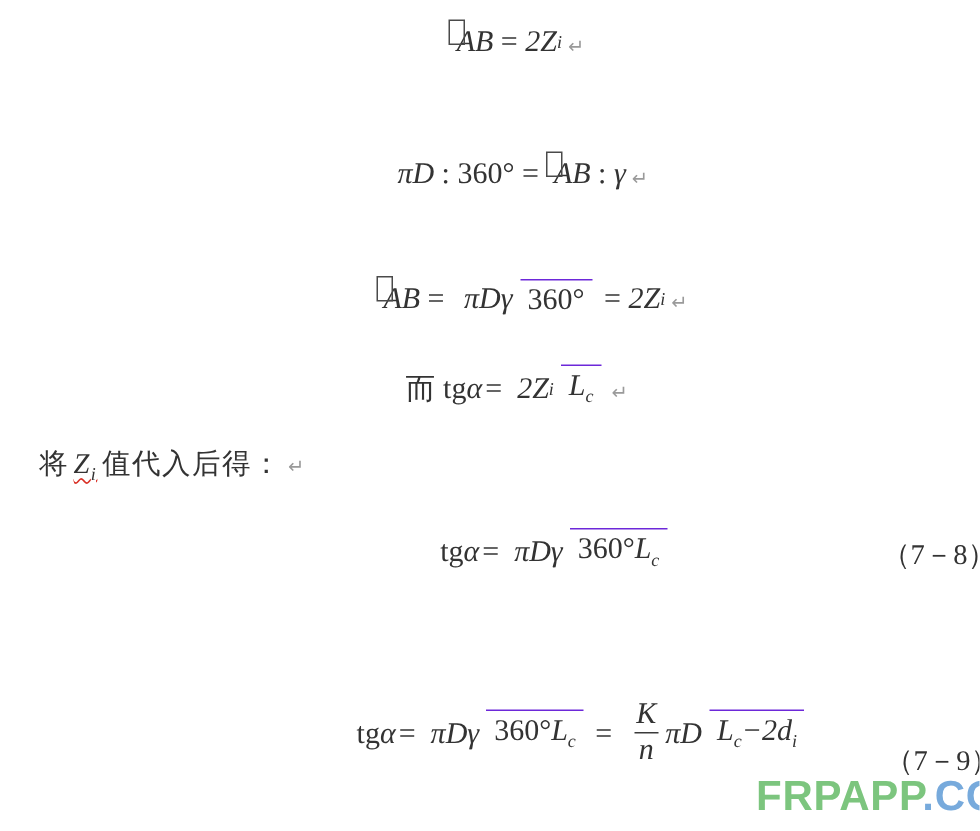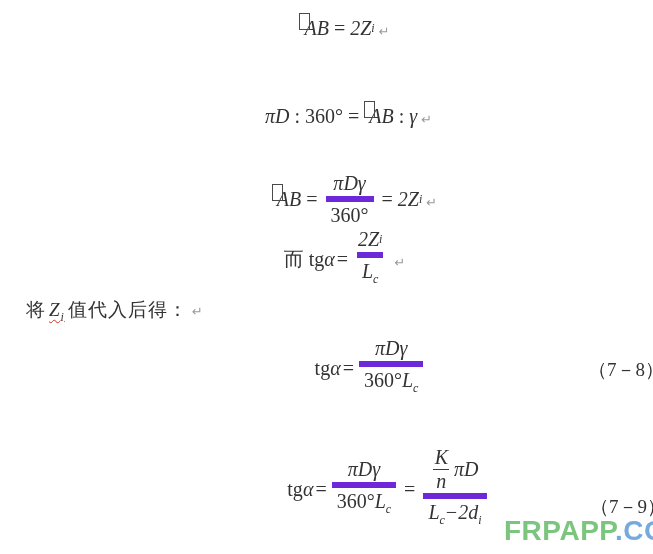--- a/index.html
+++ b/index.html
@@ -12,23 +12,23 @@
   
   .frow { left:0; width:653px; display:flex; align-items:center; justify-content:center; font-size:20px; }
   
   .trow { font-size:19px; line-height:25px; letter-spacing:1px; }
   .it { font-style:italic; }
   .sub { font-size:12px; font-style:italic; vertical-align:-5px; }
   .eqsign { margin:0 5px; }
   .tight-eq { margin:0 2px; }
   .colon { margin:0 5px; }
   .gap-r { margin-right:5px; }
-  .frac { display:inline-flex; flex-direction:column; align-items:center; margin:0 3px; }
+  .frac { display:inline-flex; flex-direction:row; align-items:center; margin:0 3px; }
   .frac .num { padding:0 5px 1px; line-height:24px; display:inline-flex; align-items:center; }
-  .frac .den { border-top:6px solid #6d28d9; padding:1px 5px 0; line-height:24px; }
+  .frac .den { border-top:1px solid #6d28d9; padding:1px 5px 0; line-height:24px; }
   .frac-nested { display:inline-flex; flex-direction:column; align-items:center; margin-right:3px; }
   .frac-nested .nnum { line-height:21px; padding:0 3px 1px; }
   .frac-nested .nden { border-top:1px solid #3a3a3a; line-height:21px; padding:1px 3px 0; }
   .tofu { display:inline-block; width:9px; height:15px; border:1px solid #4a4a4a; margin-right:-6px; transform:translateY(-7px); flex:none; }
   .ret { font-size:13px; color:#9a9a9a; margin-left:4px; font-family:"DejaVu Sans",sans-serif; font-style:normal; }
   .frow .ret { align-self:center; margin-top:6px; }
   .eqno { position:absolute; font-size:19px; color:#333333; }
   .spell { text-decoration:underline wavy #d93025 1px; text-underline-offset:3px; margin:0 3px; }
   .watermark { position:absolute; left:504px; top:515px; font-family:"Liberation Sans","DejaVu Sans",sans-serif;
                font-weight:bold; font-size:28px; letter-spacing:0.5px; }

